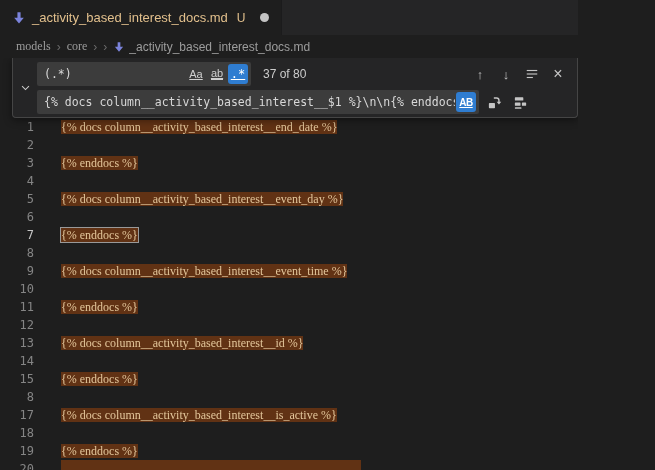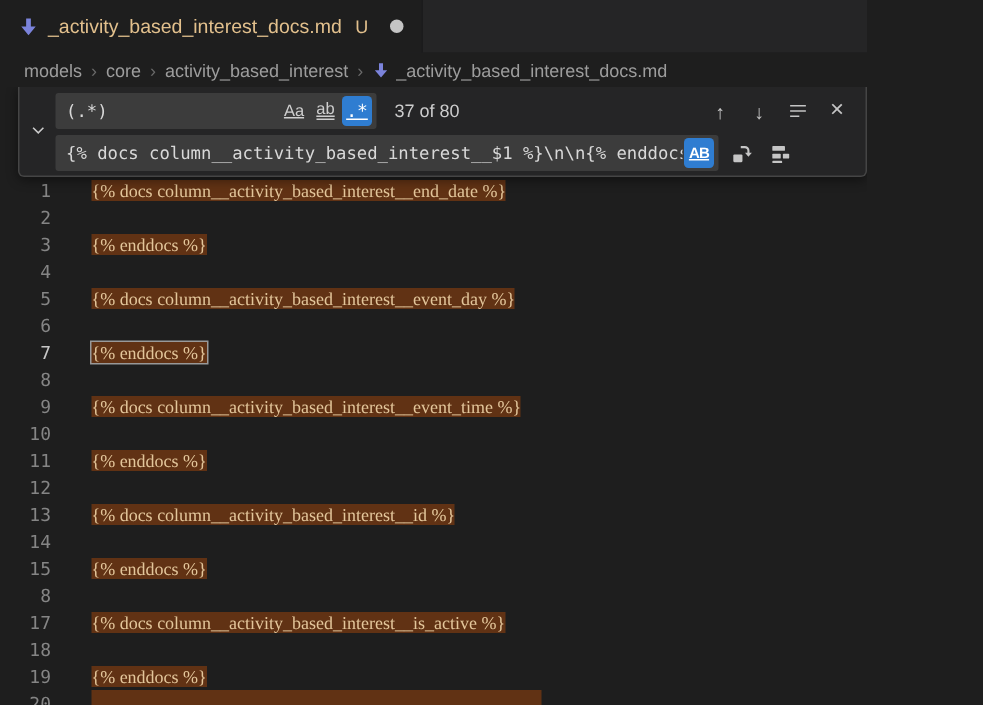--- a/index.html
+++ b/index.html
@@ -20,21 +20,21 @@
   .tab-label { color: #e2c08d; font-size: 13px; white-space: nowrap; }
   .git-status { color: #e2c08d; font-size: 12px; margin-left: 3px; }
   .dot { width: 9px; height: 9px; border-radius: 50%; background: #c4c4c4; margin-left: 8px; }
   .file-icon { display: flex; align-items: center; }
 
   
   .breadcrumbs {
     height: 23px; background: #1e1e1e; display: flex; align-items: center;
     gap: 6px; padding-left: 16px; font-size: 12px; color: #9d9d9d; white-space: nowrap;
   }
-  .crumb { cursor: pointer; }
+  .crumb { cursor: pointer; font-family: Liberation Serif, serif; }
   .crumb-sep { color: #6a6a6a; font-size: 12px; }
   .crumb-file { display: flex; align-items: center; gap: 4px; cursor: pointer; }
 
   
   .editor { position: relative; height: 412px; overflow: hidden; }
   .lines { padding-top: 60px; }
   .code-line { display: flex; height: 18px; font-family: "DejaVu Sans Mono", monospace; font-size: 12px; line-height: 18px; }
   .line-number { flex: none; width: 34px; text-align: right; color: #858585; }
   .line-number.active { color: #c6c6c6; }
   .line-content { margin-left: 27px; white-space: pre; font-family: Liberation Serif, serif; }
@@ -96,21 +96,20 @@
       <span class="git-status">U</span>
       <span class="dot"></span>
     </div>
   </div>
 
   <div class="breadcrumbs">
     <span class="crumb">models</span>
     <span class="crumb-sep">›</span>
     <span class="crumb">core</span>
     <span class="crumb-sep">›</span>
-    <span class="crumb">activity_based_interest</span>
     <span class="crumb-sep">›</span>
     <span class="crumb-file">
       <span class="file-icon">
         <svg width="12" height="12" viewBox="0 0 16 16">
             <path d="M6.2 1.5h3.6v6.2h3.7L8 14.2 2.5 7.7h3.7z" fill="#7b83db"></path>
           </svg>
       </span>
       <span>_activity_based_interest_docs.md</span>
     </span>
   </div>

